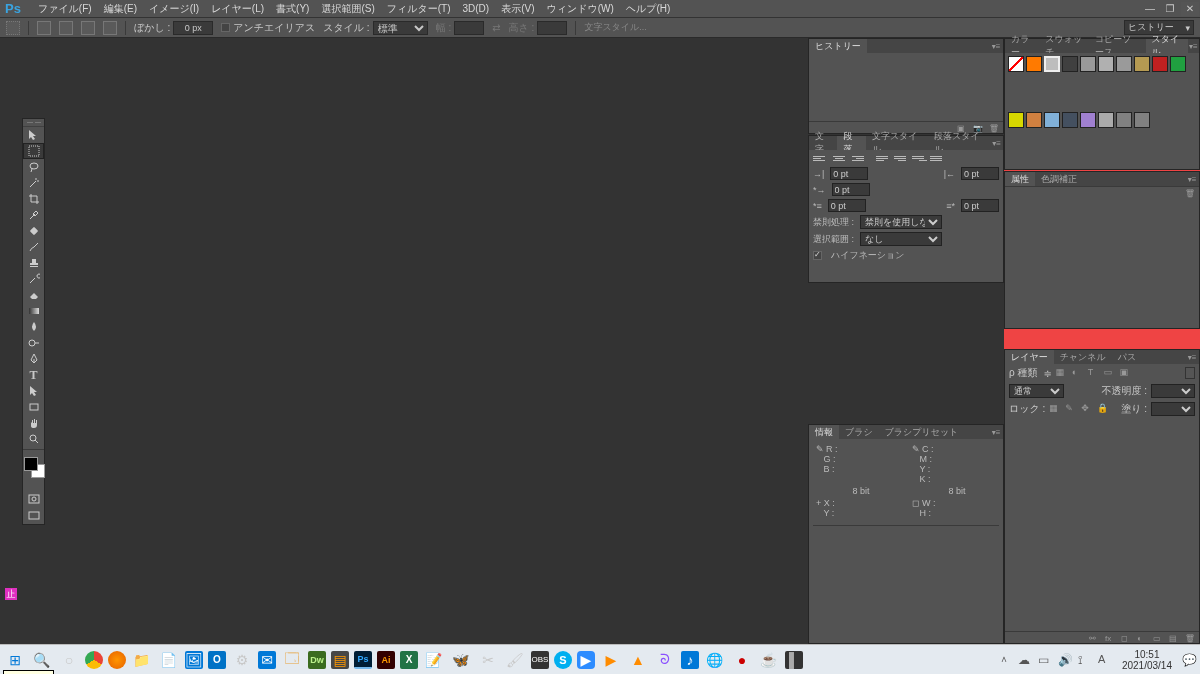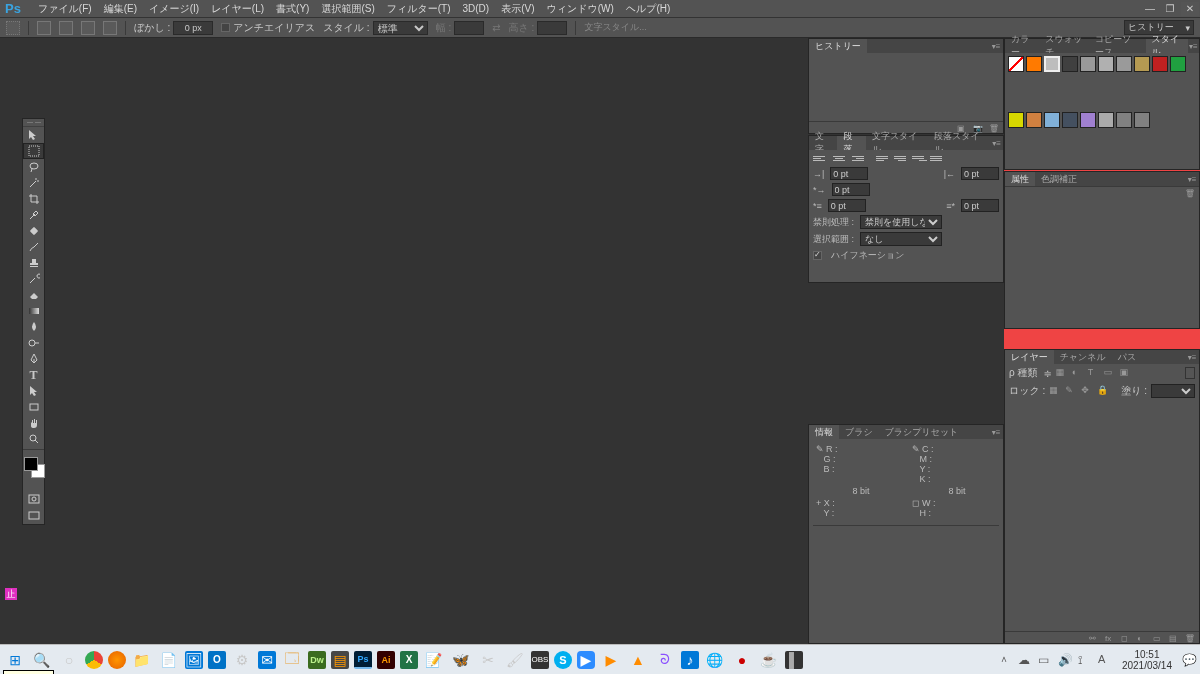--- a/index.html
+++ b/index.html
@@ -453,20 +453,25 @@
       </div>
       <div class="layers-controls">
         <span>ρ 種類</span>
         <span style="margin-left:2px">≑</span>
         <span class="lyr-ico">▦</span>
         <span class="lyr-ico">◐</span>
         <span class="lyr-ico">T</span>
         <span class="lyr-ico">▭</span>
         <span class="lyr-ico">▣</span>
         <span style="margin-left:auto;width:10px;height:12px;background:#555;border:1px solid #333"></span>
+      </div>
+      <div class="layers-controls">
+        <select class="lyr-select"><option>通常</option></select>
+        <span style="margin-left:auto">不透明度 :</span>
+        <select class="lyr-select wide"><option></option></select>
       </div>
       <div class="layers-controls">
         <span>ロック :</span>
         <span class="lyr-ico">▦</span>
         <span class="lyr-ico">✎</span>
         <span class="lyr-ico">✥</span>
         <span class="lyr-ico">🔒</span>
         <span style="margin-left:auto">塗り :</span>
         <select class="lyr-select wide"><option></option></select>
       </div>

